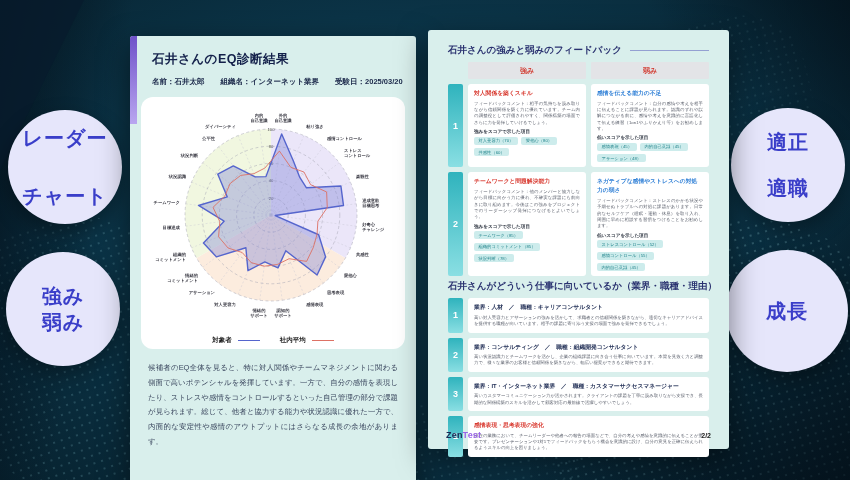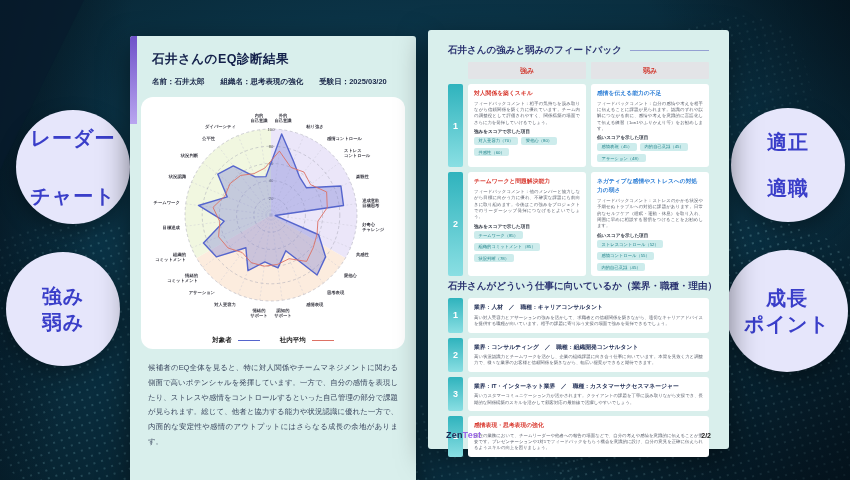--- a/index.html
+++ b/index.html
@@ -19,21 +19,21 @@
   #shade-tl{left:0;top:0;width:160px;height:480px;background:linear-gradient(100deg, rgba(4,17,28,.85) 0%, rgba(4,17,28,0) 55%);}
   #shade-corner{left:0;top:0;width:140px;height:200px;background:#081b2d;clip-path:polygon(0 0,60% 0,0 85%);opacity:.8;}
   #shade-br{right:0;bottom:0;width:320px;height:300px;background:linear-gradient(315deg, rgba(3,14,23,.8), transparent 60%);}
   #shade-tr{right:0;top:0;width:220px;height:140px;background:linear-gradient(235deg, rgba(3,14,23,.7), transparent 65%);}
 
   
   .bubble{position:absolute;width:114px;height:114px;border-radius:50%;background:#e6e6fb;
           display:flex;flex-direction:column;align-items:center;justify-content:center;
           color:#3a3ec9;font-weight:bold;font-size:20px;line-height:1.3;letter-spacing:1px;
           text-align:center;box-shadow:0 8px 20px rgba(0,0,0,.35);}
-  #bubble-l1{left:16px;top:110px;gap:32px;}
+  #bubble-l1{left:8px;top:110px;gap:32px;}
   #bubble-l2{left:6px;top:252px;}
   #bubble-r1{left:731px;top:108px;gap:20px;}
   #bubble-r2{left:726px;top:250px;width:122px;height:122px;}
 
   
   .page{position:absolute;background:#d9efec;border-radius:3px;box-shadow:0 10px 30px rgba(0,0,0,.5);}
   #page1{left:130px;top:36px;width:286px;height:464px;}
   #page2{left:428px;top:30px;width:301px;height:419px;}
 
   
@@ -94,29 +94,28 @@
 <div class="bubble" id="bubble-l2">
   <span>強み</span>
   <span>弱み</span>
 </div>
 <div class="bubble" id="bubble-r1">
   <span>適正</span>
   <span>適職</span>
 </div>
 <div class="bubble" id="bubble-r2">
   <span>成長</span>
-  <span>ポイント</span>
 </div>
 
 <div class="page" id="page1">
   <div class="p1-bar"></div>
   <div class="p1-title">石井さんのEQ診断結果</div>
   <div class="p1-meta">
     <span>名前：石井太郎</span>
-    <span>組織名：思考表現の強化</span>
+    <span>組織名：インターネット業界</span>
     <span>受験日：2025/03/20</span>
   </div>
   <div class="chart-card">
     <svg id="radar" width="256" height="228" viewBox="0 0 256 228">
         <path d="M 128 112 L 128 26 A 86 86 0 0 1 202.47818472546174 154.99999999999997 Z" fill="#e7e2f8" opacity="0.85"></path>
         <path d="M 128 112 L 202.47818472546174 154.99999999999997 A 86 86 0 0 1 53.5218152745383 155.00000000000003 Z" fill="#fbe9d8" opacity="0.85"></path>
         <path d="M 128 112 L 53.5218152745383 155.00000000000003 A 86 86 0 0 1 127.99999999999999 26 Z" fill="#eef6da" opacity="0.85"></path>
         <line x1="128" y1="112" x2="116.77474746907556" y2="26.73574192185231" stroke="#c6c6d2" stroke-width="0.4" stroke-dasharray="2 2"></line>
         <line x1="128" y1="112" x2="139.22525253092442" y2="26.73574192185231" stroke="#c6c6d2" stroke-width="0.4" stroke-dasharray="2 2"></line>
         <line x1="128" y1="112" x2="160.91077518339773" y2="32.54636020402934" stroke="#c6c6d2" stroke-width="0.4" stroke-dasharray="2 2"></line>

